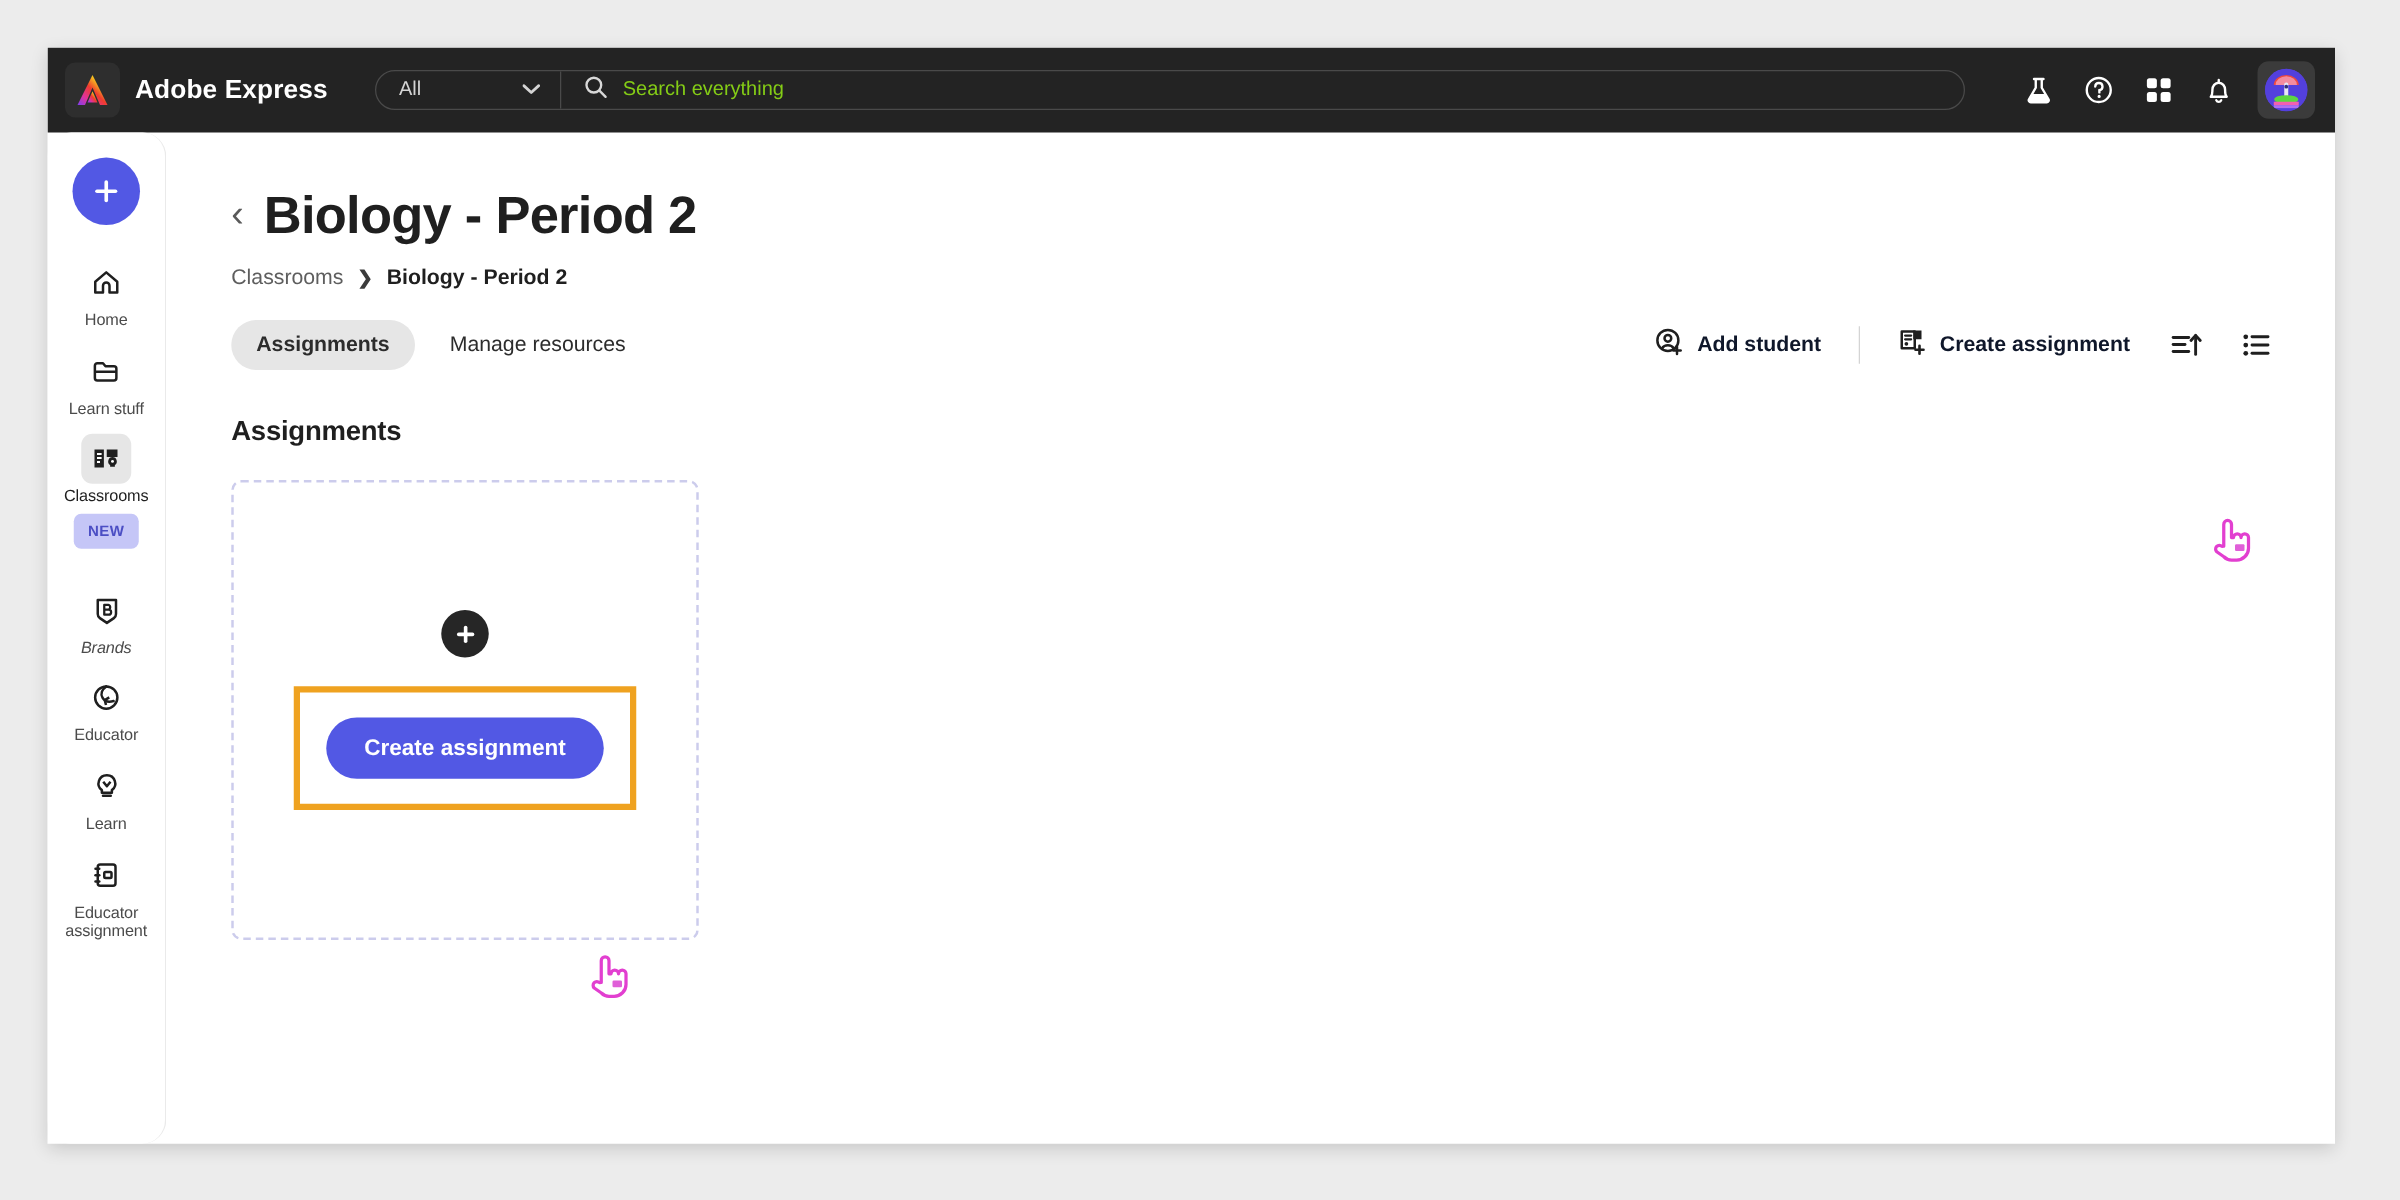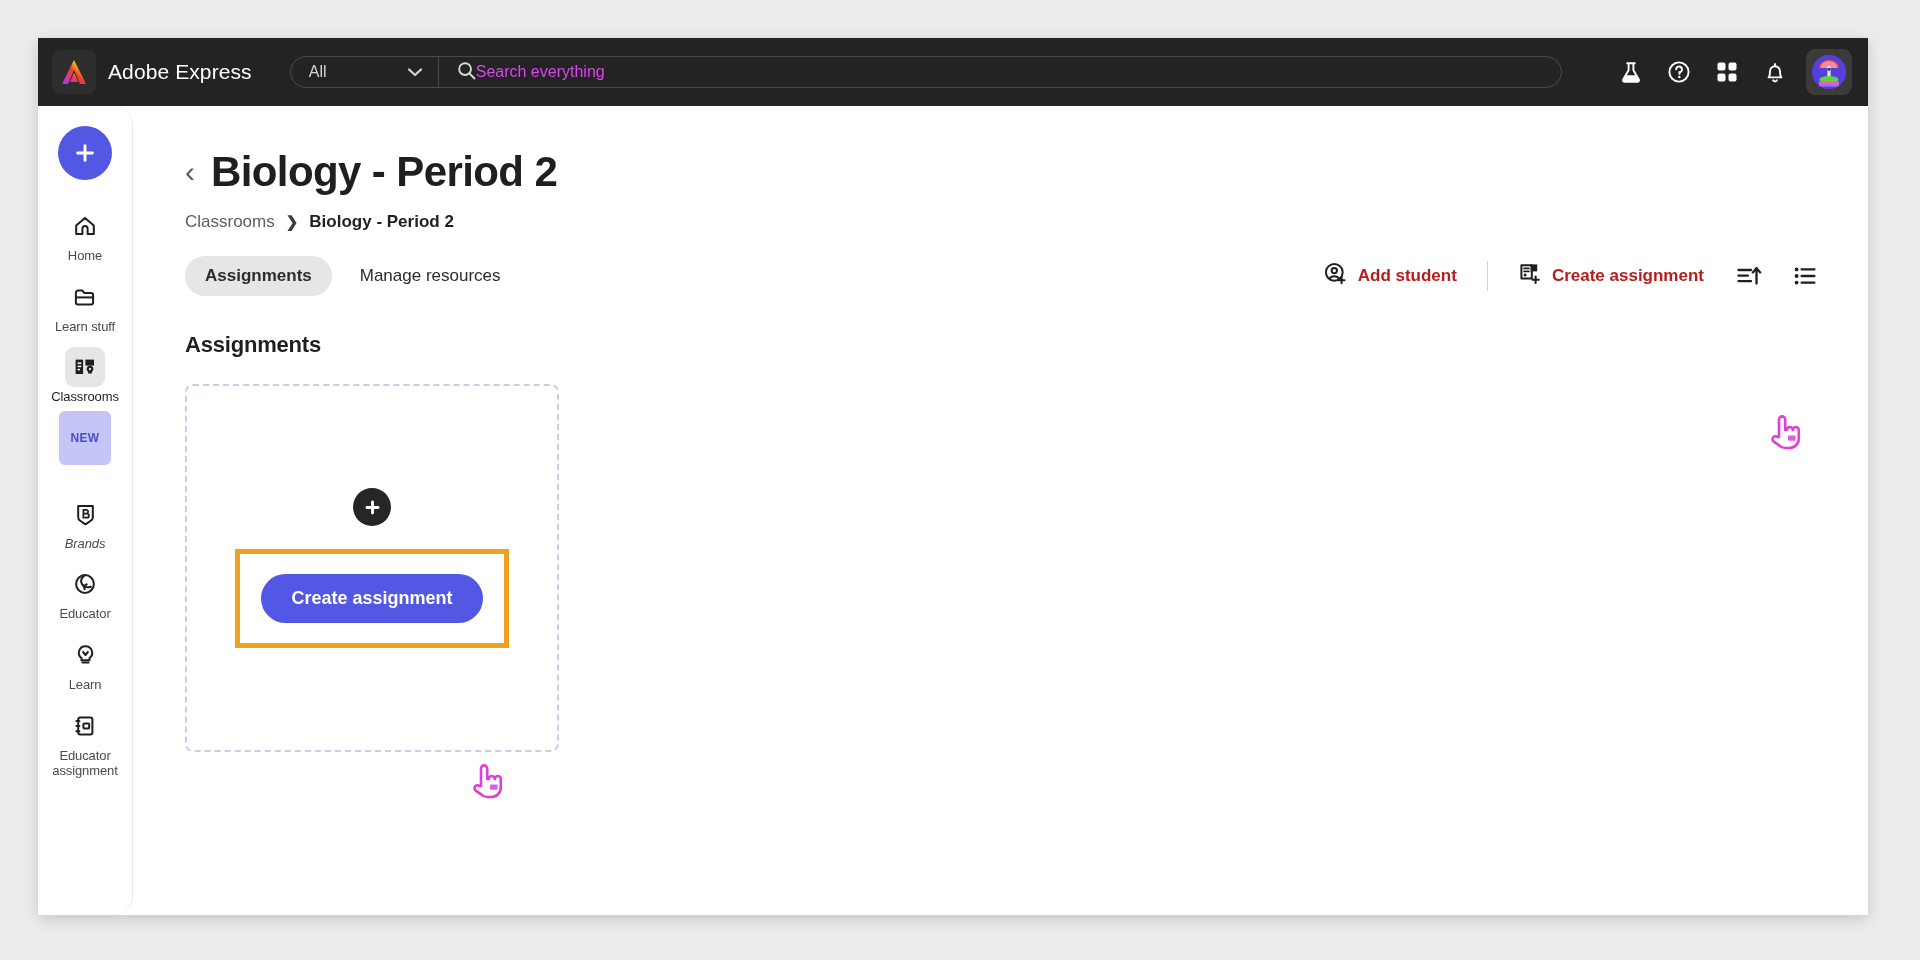--- a/index.html
+++ b/index.html
@@ -34,21 +34,21 @@
   .logo-tile {
     width: 44px; height: 44px;
     border-radius: 8px;
     background: #2e2e2e;
     display: flex; align-items: center; justify-content: center;
     flex: 0 0 auto;
   }
   .brand-name {
     color: #ffffff;
     font-size: 21px;
-    font-weight: normal;
+    font-weight: bold;
     margin-left: 12px;
     white-space: nowrap;
     letter-spacing: .1px;
   }
   #search-cluster {
     display: flex;
     align-items: center;
     margin-left: 38px;
     height: 32px;
     border: 1px solid #4a4a4a;
@@ -72,23 +72,23 @@
     font-size: 16px;
   }
   #search-box {
     display: flex; align-items: center;
     flex: 1 1 auto;
     height: 100%;
     padding-left: 18px;
     cursor: text;
   }
   #search-box .placeholder {
-    color: #d946ef;
+    color: #84cc16;
     font-size: 16px;
-    margin-left: 0;
+    margin-left: 12px;
   }
   #header-actions {
     display: flex;
     align-items: center;
     margin-left: auto;
     gap: 6px;
     padding-left: 18px;
   }
   .hdr-icon-btn {
     width: 42px; height: 42px;
@@ -162,21 +162,21 @@
     letter-spacing: -.1px;
   }
   .nav-item.active .nav-label { color: #1f1f1f; font-weight: normal; }
   .new-badge {
     margin-top: 6px;
     background: #c5c6f7;
     color: #4b4ec4;
     font-size: 12px;
     font-weight: bold;
     letter-spacing: .4px;
-    padding: 20px 11px;
+    padding: 7px 11px;
     border-radius: 6px;
   }
 
   
   #main {
     flex: 1 1 auto;
     padding: 0 42px 0 52px;
     position: relative;
     overflow: hidden;
   }
@@ -231,21 +231,21 @@
     display: flex;
     align-items: center;
     position: relative;
   }
   .tb-action {
     display: flex; align-items: center;
     gap: 11px;
     cursor: pointer;
     font-size: 17px;
     font-weight: bold;
-    color: #b91c1c;
+    color: #0f172a;
     padding: 8px 10px;
     border-radius: 8px;
     white-space: nowrap;
   }
   .tb-divider {
     width: 1px; height: 30px;
     background: #d4d4d4;
     margin: 0 20px;
   }
   .tb-icon-btn {

